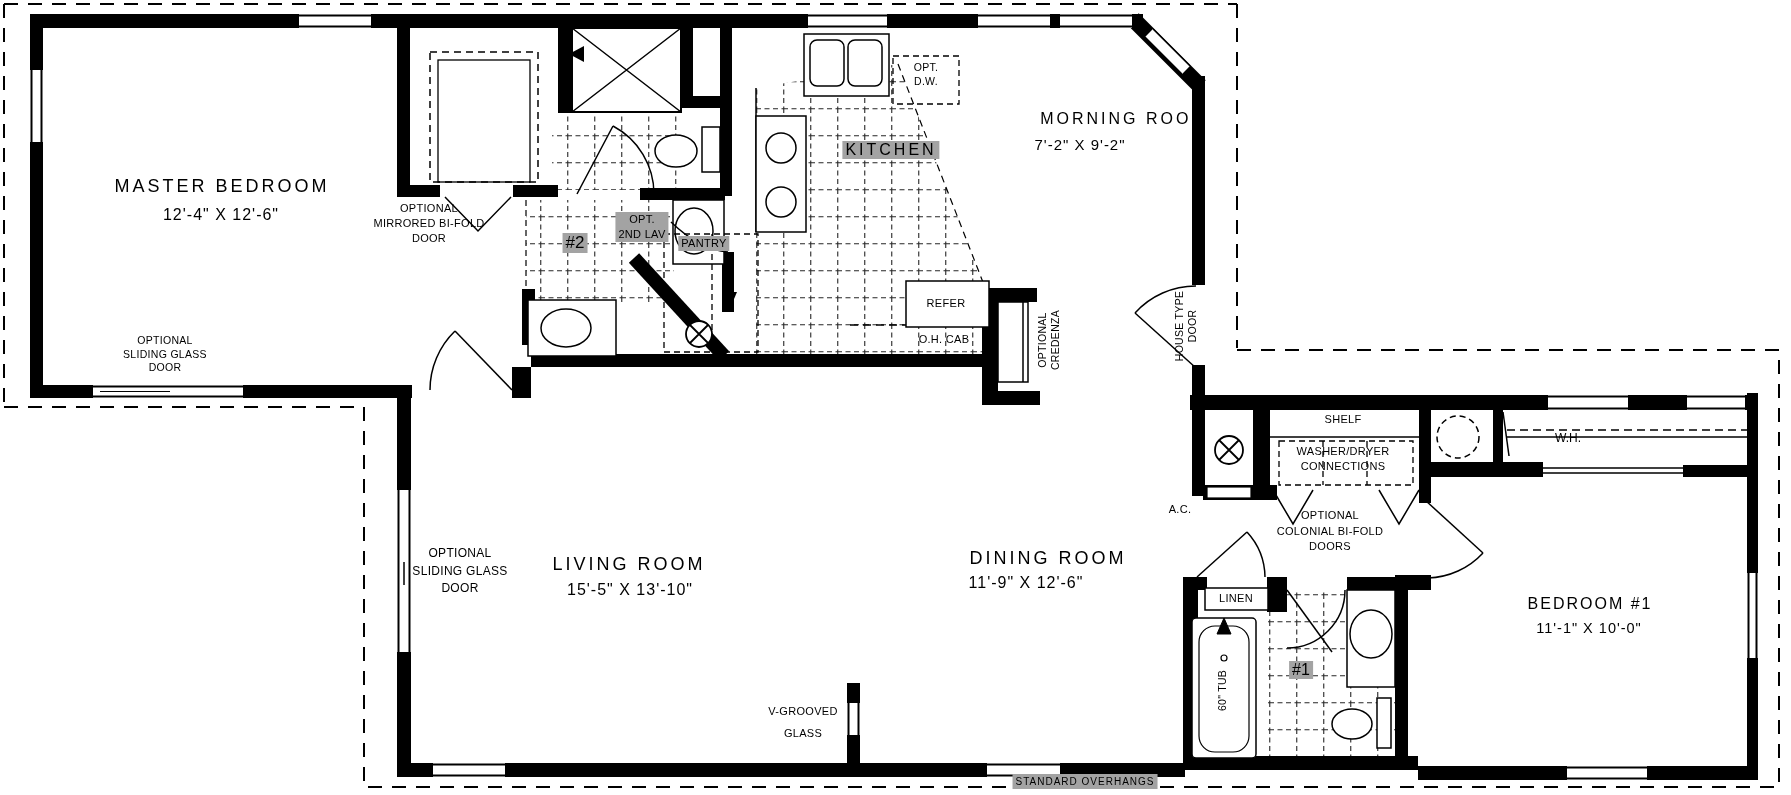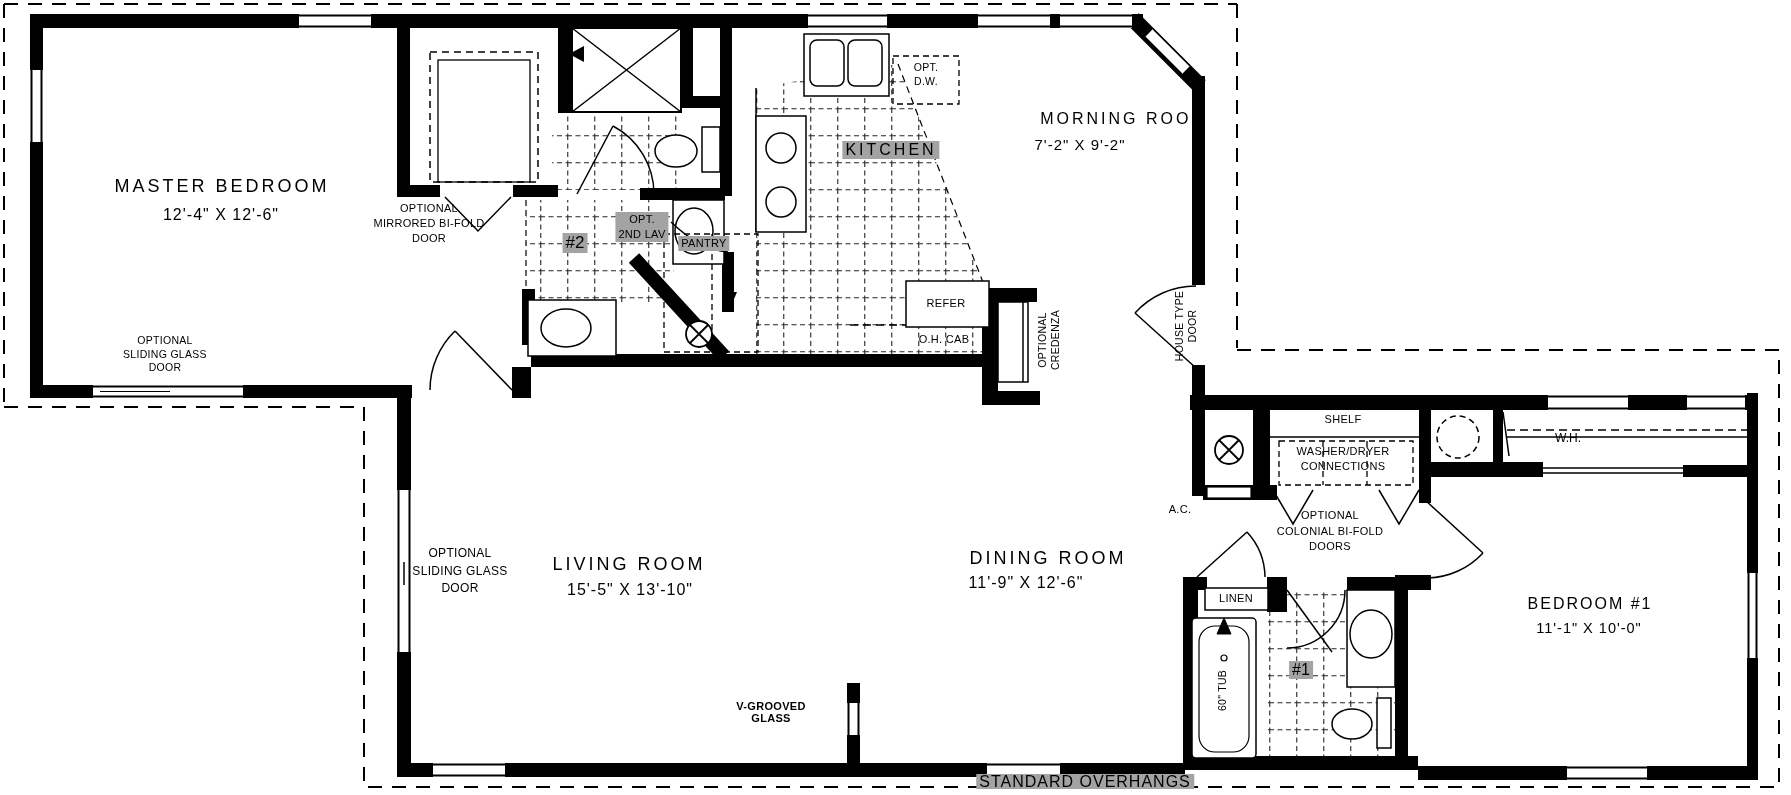--- a/index.html
+++ b/index.html
@@ -316,23 +316,23 @@
   <div class="lbl sm" style="left:944px;top:332px;">O.H. CAB</div>
   <div class="lbl sm" style="left:1343px;top:412px;">SHELF</div>
   <div class="lbl sm" style="left:1343px;top:444px;">WASHER/DRYER
 CONNECTIONS</div>
   <div class="lbl sm" style="left:1330px;top:508px;line-height:15.5px;">OPTIONAL
 COLONIAL BI-FOLD
 DOORS</div>
   <div class="lbl" style="left:1536px;top:431px;font-size:12px;margin-left:32px;">W.H.</div>
   <div class="lbl sm" style="left:1180px;top:502px;">A.C.</div>
   <div class="lbl sm" style="left:1236px;top:591px;">LINEN</div>
-  <div class="lbl sm" style="left:771px;top:700px;line-height:12px;font-weight:bold;">V-GROOVED
+  <div class="lbl sm" style="left:803px;top:700px;line-height:22px;">V-GROOVED
 GLASS</div>
-  <div class="lbl sm onwhite" style="left:1085px;top:774px;font-size:16px;letter-spacing:1px;text-align:center;">STANDARD OVERHANGS</div>
+  <div class="lbl sm onwhite" style="left:1085px;top:774px;font-size:10px;letter-spacing:1px;text-align:center;">STANDARD OVERHANGS</div>
 
   <div class="vwrap" style="left:1009px;top:301px;width:80px;height:78px;">
     <div class="vtext">OPTIONAL
 CREDENZA</div>
   </div>
   <div class="vwrap" style="left:1143px;top:287px;width:86px;height:78px;">
     <div class="vtext">HOUSE TYPE
 DOOR</div>
   </div>
   <div class="vwrap" style="left:1191px;top:658px;width:64px;height:64px;">

